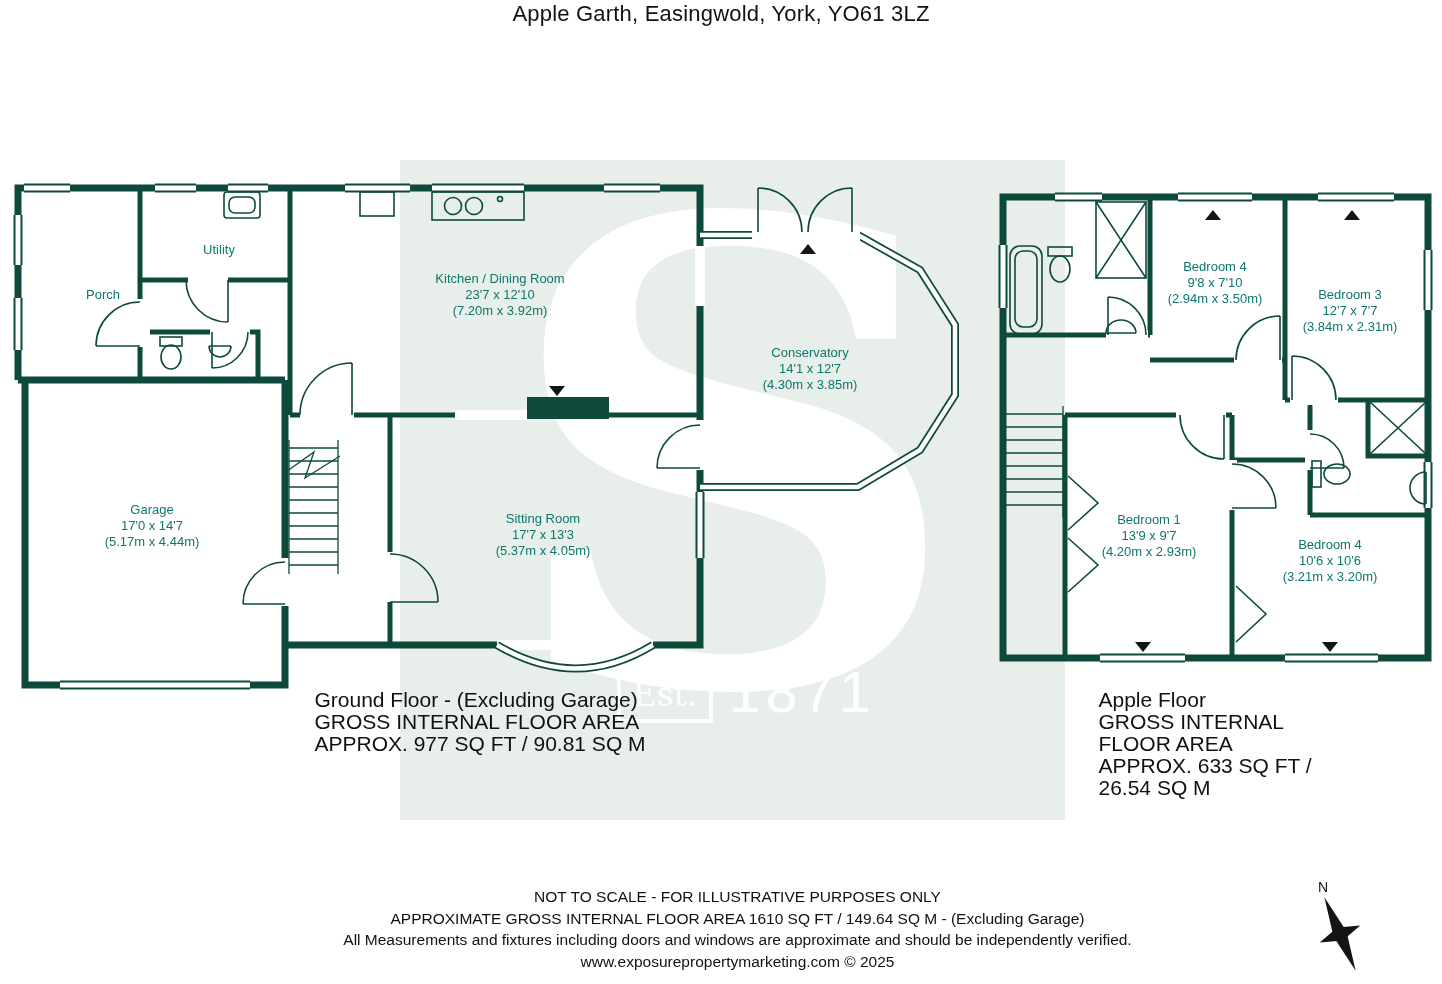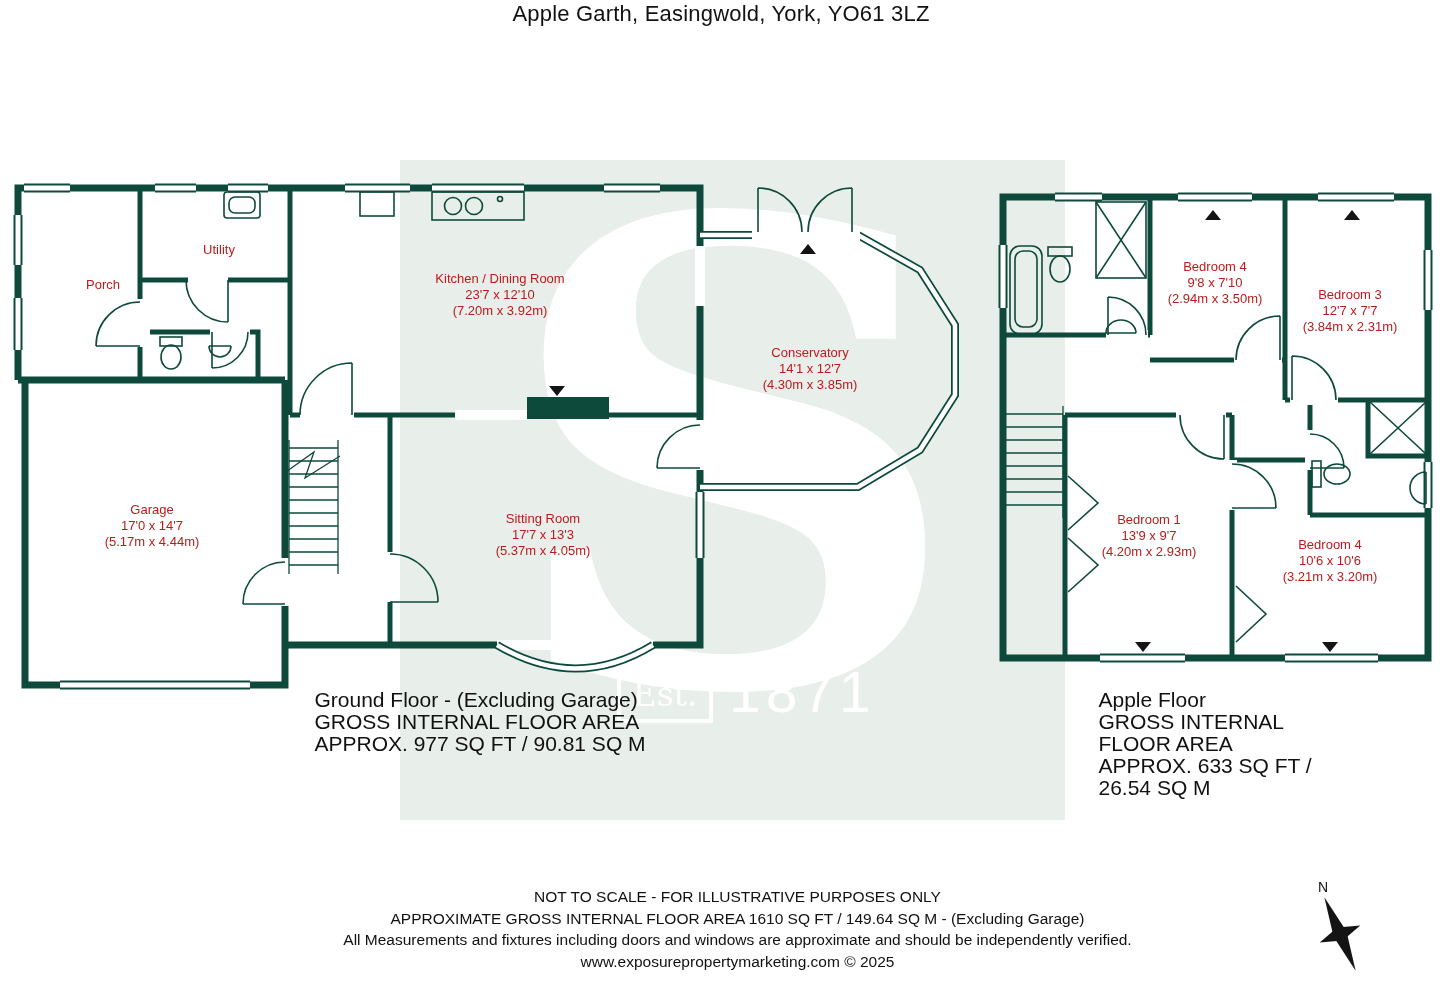--- a/index.html
+++ b/index.html
@@ -29,21 +29,21 @@
   }
   .est-year {
     position:absolute; left:729px; top:659px; color:#fff;
     font-size:57px; letter-spacing:5px; font-family:"Liberation Sans", sans-serif;
   }
 
   svg.plan { position:absolute; left:0; top:0; }
 
   .room-label {
     position:absolute; transform:translateX(-50%);
-    text-align:center; font-size:13px; line-height:16px; white-space:nowrap; color:#b91c1c;
+    text-align:center; font-size:13px; line-height:16px; white-space:nowrap; color:#0f766e;
   }
   .caption {
     position:absolute; transform:translateX(-50%);
     font-size:21px; line-height:22px; color:#111;
   }
   .footer {
     position:absolute; left:0; top:886px; width:100%;
     text-align:center; font-size:15.5px; line-height:21.5px; color:#111;padding-left:33px;
   }
   .compass { position:absolute; left:1292px; top:870px; }
@@ -219,21 +219,21 @@
         <polygon points="549,386 565,386 557,396"></polygon>
         <polygon points="800,254 816,254 808,244"></polygon>
         <polygon points="1205,220 1221,220 1213,210"></polygon>
         <polygon points="1344,220 1360,220 1352,210"></polygon>
         <polygon points="1135,642 1151,642 1143,652"></polygon>
         <polygon points="1322,642 1338,642 1330,652"></polygon>
       </g>
     </g>
   </svg>
 
-  <div class="room-label" style="left:103px; top:277px;">
+  <div class="room-label" style="left:103px; top:287px;">
     <div>Porch</div>
   </div>
   <div class="room-label" style="left:219px; top:242px;">
     <div>Utility</div>
   </div>
   <div class="room-label" style="left:152px; top:502px;">
     <div>Garage</div>
     <div>17'0 x 14'7</div>
     <div>(5.17m x 4.44m)</div>
   </div>

